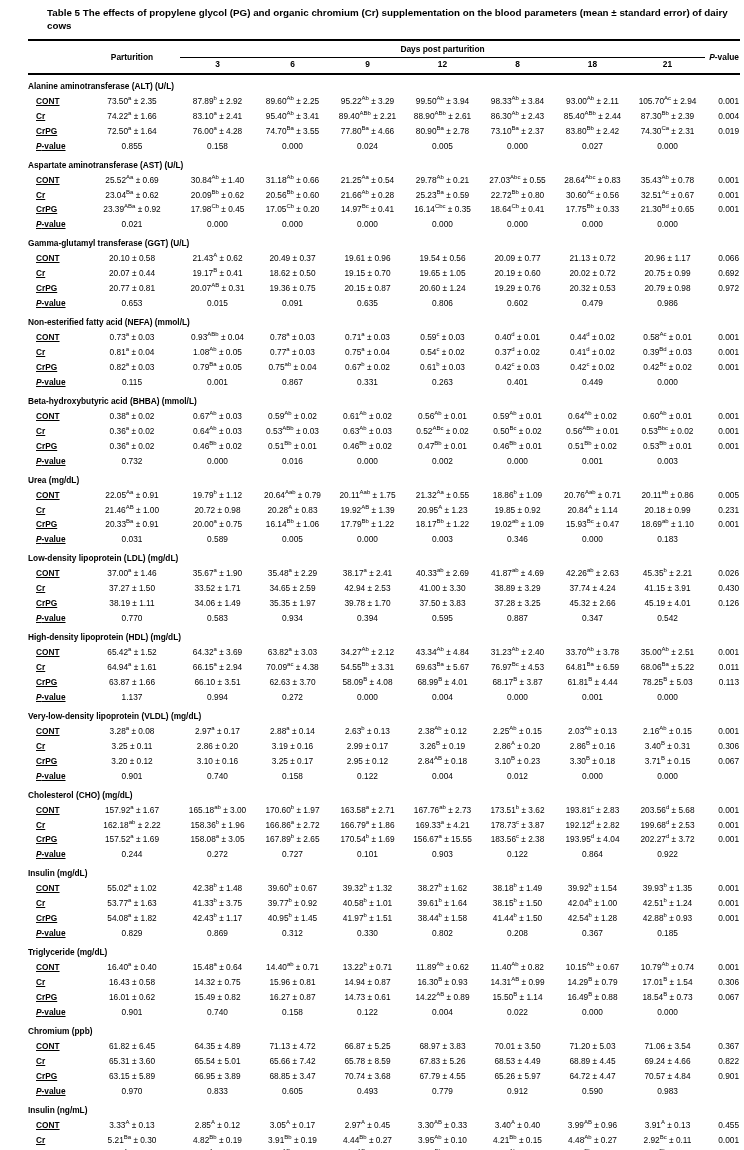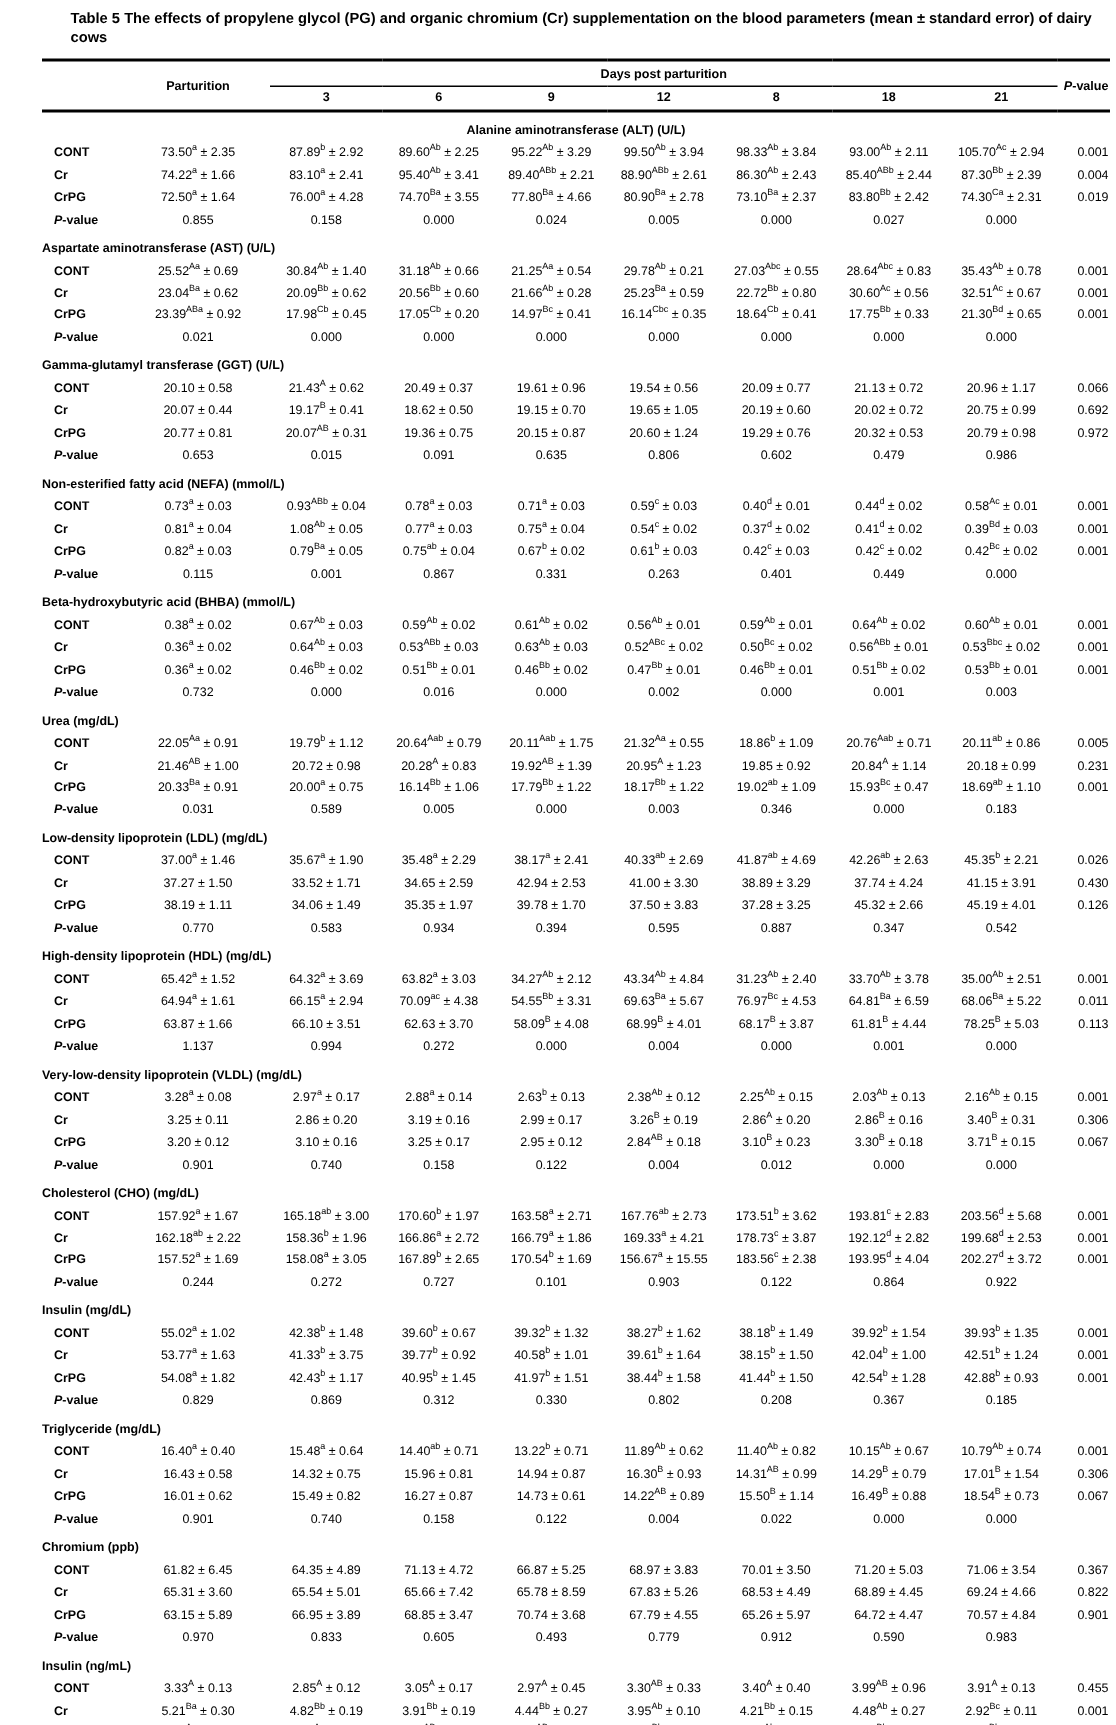--- a/index.html
+++ b/index.html
@@ -11,23 +11,23 @@
   }
   .table-title { font-weight:bold; font-size:9.8px; line-height:1.35; margin-bottom:7px;margin-left:40px; }
   table { border-collapse:collapse; table-layout:fixed; width:712px; margin-left:21px; }
   th { font-weight:bold; font-size:8.4px; line-height:1.1; }
   thead tr:first-child th { border-top:2px solid #000; }
   .part-h { vertical-align:middle; text-align:center; }
   .days-group { border-bottom:1px solid #000; padding:4px 0 2px 0; }
   .day-h { text-align:center; padding:2px 0 4px 0; }
   .pval-h { vertical-align:middle; text-align:right; padding-right:1px; white-space:nowrap; }
   td { font-size:8.3px; line-height:1.1; }
-  tbody tr:first-child td { border-top:2px solid #000;text-align:center; }
+  tbody tr:first-child td { border-top:2px solid #000; }
   .section-name { font-weight:bold; padding:7px 0 3px 0; }
-  .row-label { font-weight:bold; padding:2.9px 0 2.9px 8px; white-space:nowrap; }
+  .row-label { font-weight:bold; padding:2.9px 0 2.9px 8px; white-space:nowrap;text-decoration:underline; }
   .val { text-align:center; padding:2.9px 0; white-space:nowrap; }
   .pcol { text-align:right; padding-right:1px; }
   sup { font-size:6px; vertical-align:super; line-height:0; }
   i { font-style:italic; }
 </style>
 </head>
 <body>
 
 <div class="table-title">Table 5 The effects of propylene glycol (PG) and organic chromium (Cr) supplementation on the blood parameters (mean ± standard error) of dairy cows</div>
 

